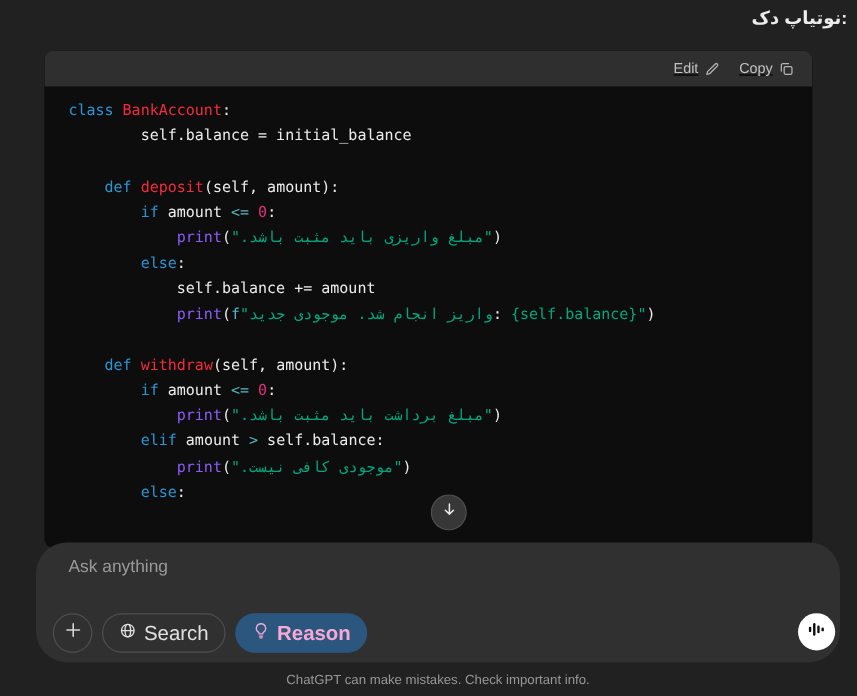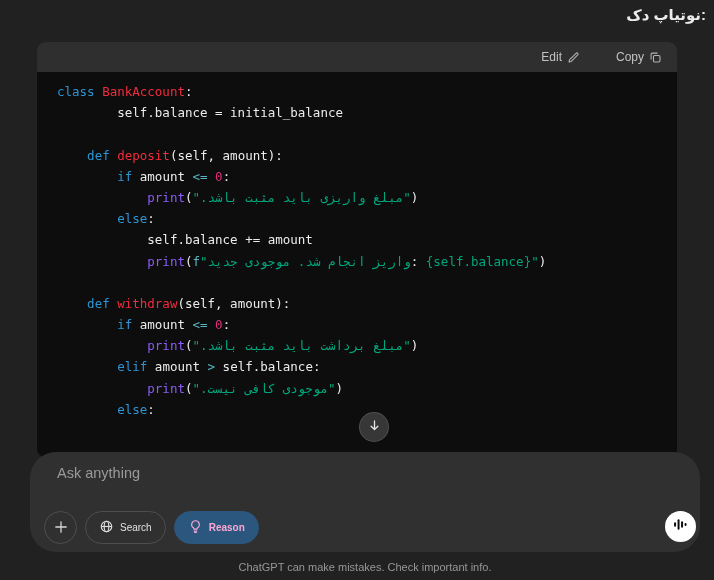--- a/index.html
+++ b/index.html
@@ -7,21 +7,21 @@
   .stage{position:relative;width:714px;height:452px;background:#212121;}
 
   
   .msg-title{position:absolute;top:6px;right:8px;color:#ececec;font-size:15px;font-weight:700;
     direction:ltr;unicode-bidi:bidi-override;}
 
   
   .code-card{position:absolute;left:37px;top:42px;width:640px;height:415px;background:#0d0d0d;
     border-radius:8px;overflow:hidden;}
   .code-header{height:30px;background:#2f2f2f;display:flex;align-items:center;justify-content:flex-end;
-    gap:36px;padding:0 15px;}
+    gap:16px;padding:0 15px;text-decoration:underline;}
   .code-header .hbtn{display:flex;align-items:center;gap:5px;color:#c2c2c2;font-size:12px;cursor:pointer;}
   .code-header .hbtn svg{display:block;opacity:.9;}
   .code-body{padding:9px 20px;font-family:"DejaVu Sans Mono","Liberation Mono",monospace;
     font-size:12.5px;color:#ececec;}
   .code-line{height:21.2px;line-height:21.2px;white-space:pre;}
   .code-line .kw{color:#2e95d3;}
   .code-line .fn{color:#f22c3d;}
   .code-line .bi{color:#8b5cf6;}
   .code-line .str{color:#00a67d;}
   .code-line .num{color:#df3079;}
@@ -31,21 +31,21 @@
   .scroll-btn{position:absolute;left:359px;top:412px;width:30px;height:30px;border-radius:50%;
     background:#373737;border:1px solid rgba(255,255,255,.12);display:flex;align-items:center;
     justify-content:center;color:#e6e6e6;cursor:pointer;box-sizing:border-box;}
 
   
   .composer{position:absolute;left:30px;top:452px;width:670px;height:100px;background:#303030;
     border-radius:26px;box-sizing:border-box;}
   .composer-input{position:absolute;left:27px;top:13px;width:560px;color:#9a9a9a;font-size:14.5px;}
   .composer-row{position:absolute;left:14px;bottom:8px;display:flex;align-items:center;gap:8px;}
   .cbtn{height:33px;box-sizing:border-box;display:flex;align-items:center;justify-content:center;
-    gap:6px;border:1px solid #4e4e4e;border-radius:17px;color:#e0e0e0;font-size:10px;cursor:pointer;
+    gap:6px;border:1px solid #4e4e4e;border-radius:17px;color:#e0e0e0;font-size:17px;cursor:pointer;
     background:transparent;padding:0 13px;}
   .cbtn.round{width:33px;padding:0;}
   .cbtn.active{background:#2b577f;border-color:#2b577f;color:#f9a8d4;font-weight:600;}
   .voice-btn{position:absolute;right:4px;bottom:10px;width:31px;height:31px;border-radius:50%;
     background:#ffffff;display:flex;align-items:center;justify-content:center;cursor:pointer;}
 
   
   .footer{position:absolute;left:30px;top:561px;width:670px;text-align:center;color:#979797;font-size:11px;}
 </style>
 </head>

